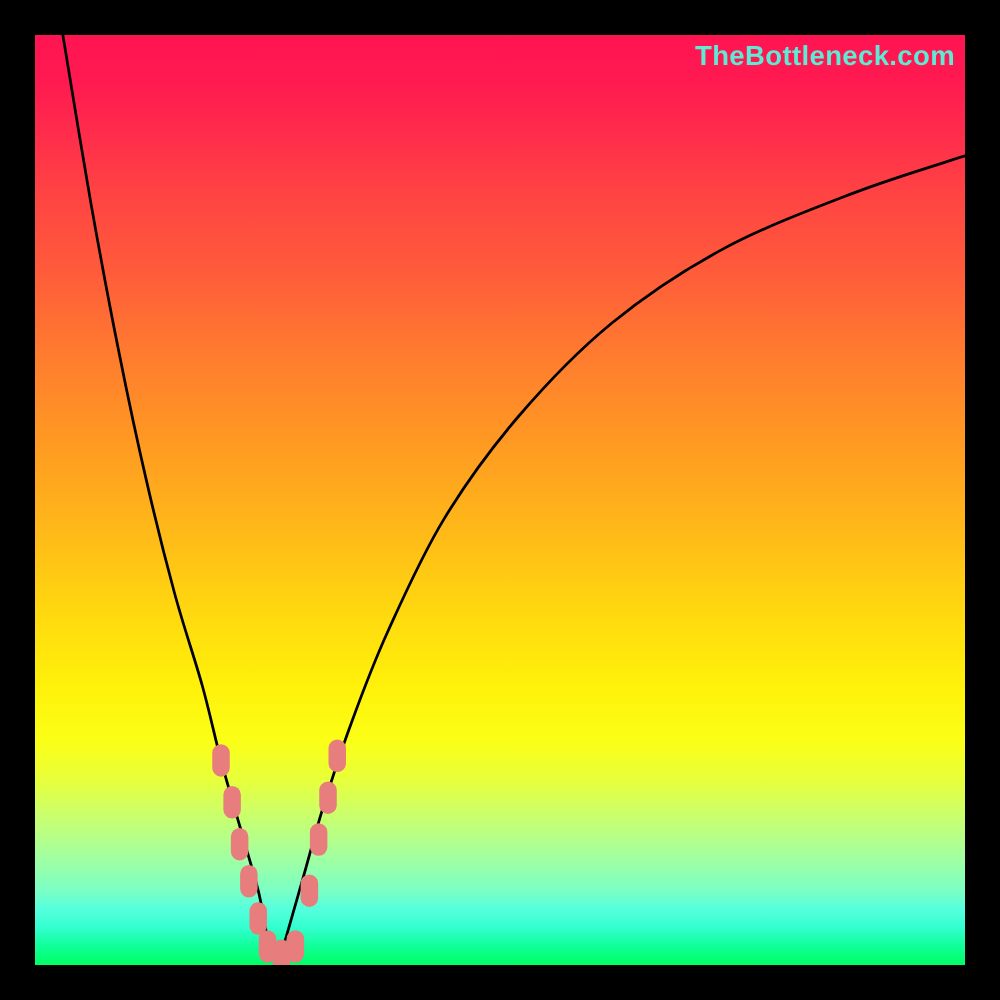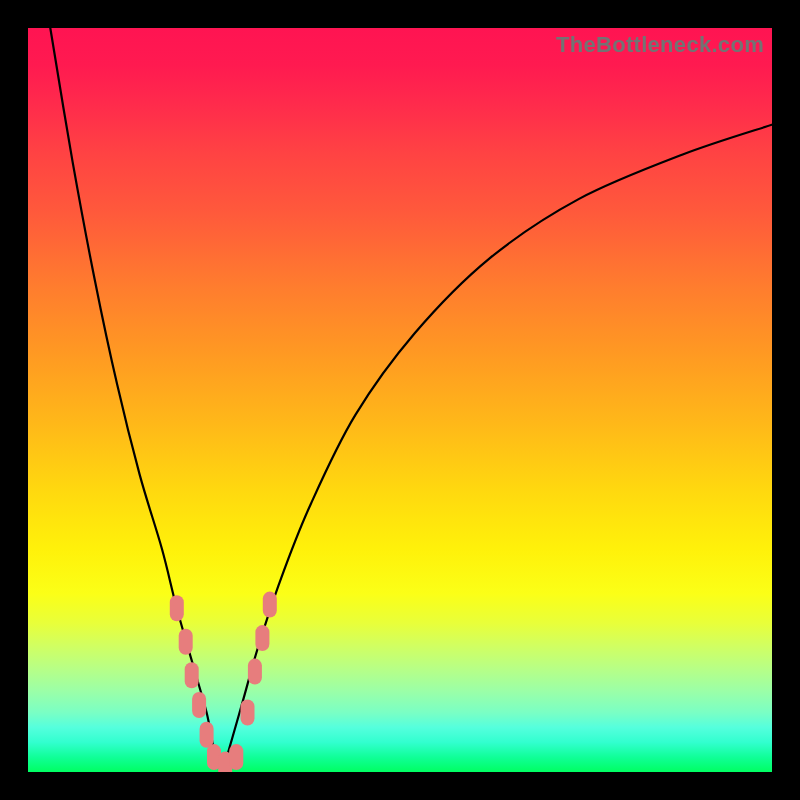--- a/index.html
+++ b/index.html
@@ -49,21 +49,21 @@
       #55ffdd 94%,
       #32ffcf 96%,
       #10ff98 98%,
       #00ff62 100%
     );
   }
   .watermark {
     position: absolute;
     top: 4px;
     right: 8px;
-    color: #737373;
+    color: #5eead4;
     font-size: 22px;
     font-weight: 600;
     letter-spacing: 0.3px;
     user-select: none;
   }
   svg.curves {
     position: absolute;
     inset: 0;
   }
   .curve {

